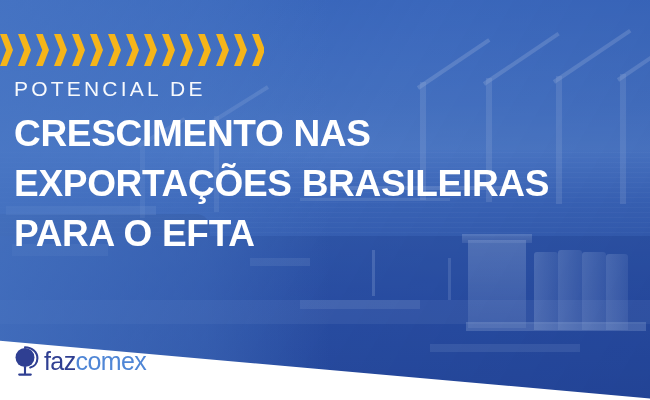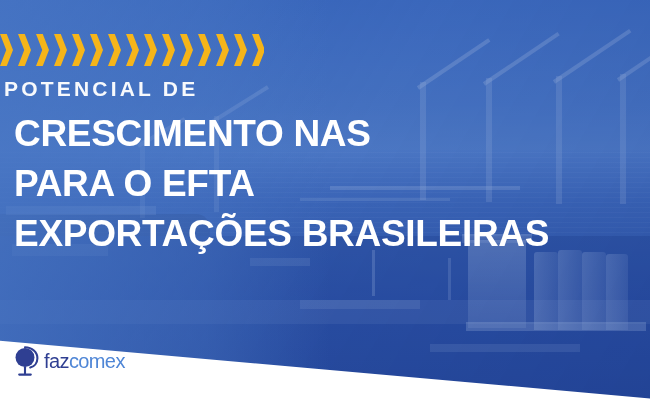--- a/index.html
+++ b/index.html
@@ -105,26 +105,26 @@
     width: 13px;
     height: 32px;
     margin-right: 5px;
     background: #f5b51a;
     clip-path: polygon(0% 0%, 52% 0%, 100% 50%, 52% 100%, 0% 100%, 48% 50%);
   }
 
   
   .kicker {
     position: absolute;
-    left: 4px;
+    left: 14px;
     top: 78px;
     color: #ffffff;
     font-size: 21px;
     letter-spacing: 3.2px;
-    font-weight: 700;
+    font-weight: 400;
     line-height: 1;
     white-space: nowrap;
     opacity: .96;
   }
   .headline {
     position: absolute;
     left: 14px;
     top: 109px;
     width: 620px;
     color: #ffffff;
@@ -155,21 +155,21 @@
   .logo {
     position: absolute;
     left: 12px;
     bottom: 22px;
     display: flex;
     align-items: center;
     gap: 2px;
   }
   .logo-mark { width: 30px; height: 34px; display: block; }
   .logo-word {
-    font-size: 20px;
+    font-size: 25px;
     font-weight: 400;
     letter-spacing: -0.6px;
     line-height: 1;
     white-space: nowrap;
   }
   .logo-word .faz { color: #2f3f92; }
   .logo-word .comex { color: #4f86d6; }
 </style>
 </head>
 <body>
@@ -239,22 +239,22 @@
     <span class="chev"></span>
     <span class="chev"></span>
     <span class="chev"></span>
     <span class="chev"></span>
   </div>
 
   <div class="kicker">POTENCIAL DE</div>
 
   <div class="headline">
     <span class="ln">CRESCIMENTO NAS</span>
+    <span class="ln">EXPORTAÇÕES BRASILEIRAS</span>
     <span class="ln">PARA O EFTA</span>
-    <span class="ln">EXPORTAÇÕES BRASILEIRAS</span>
   </div>
 
   <div class="white-wedge"></div>
   <div class="white-wedge-2"></div>
 
   <div class="logo">
     <svg class="logo-mark" viewBox="0 0 30 34">
       <circle cx="13" cy="13.5" r="9.5" fill="#2f3f92"></circle>
       <path d="M13 3.2 C20.2 3.2 25.4 8.2 25.4 14.2 C25.4 19.0 22.2 22.6 18.2 23.6" fill="none" stroke="#2f3f92" stroke-width="2.1" stroke-linecap="round"></path>
       <path d="M13 23.2 L13 29.4" stroke="#2f3f92" stroke-width="2.1" stroke-linecap="round"></path>

